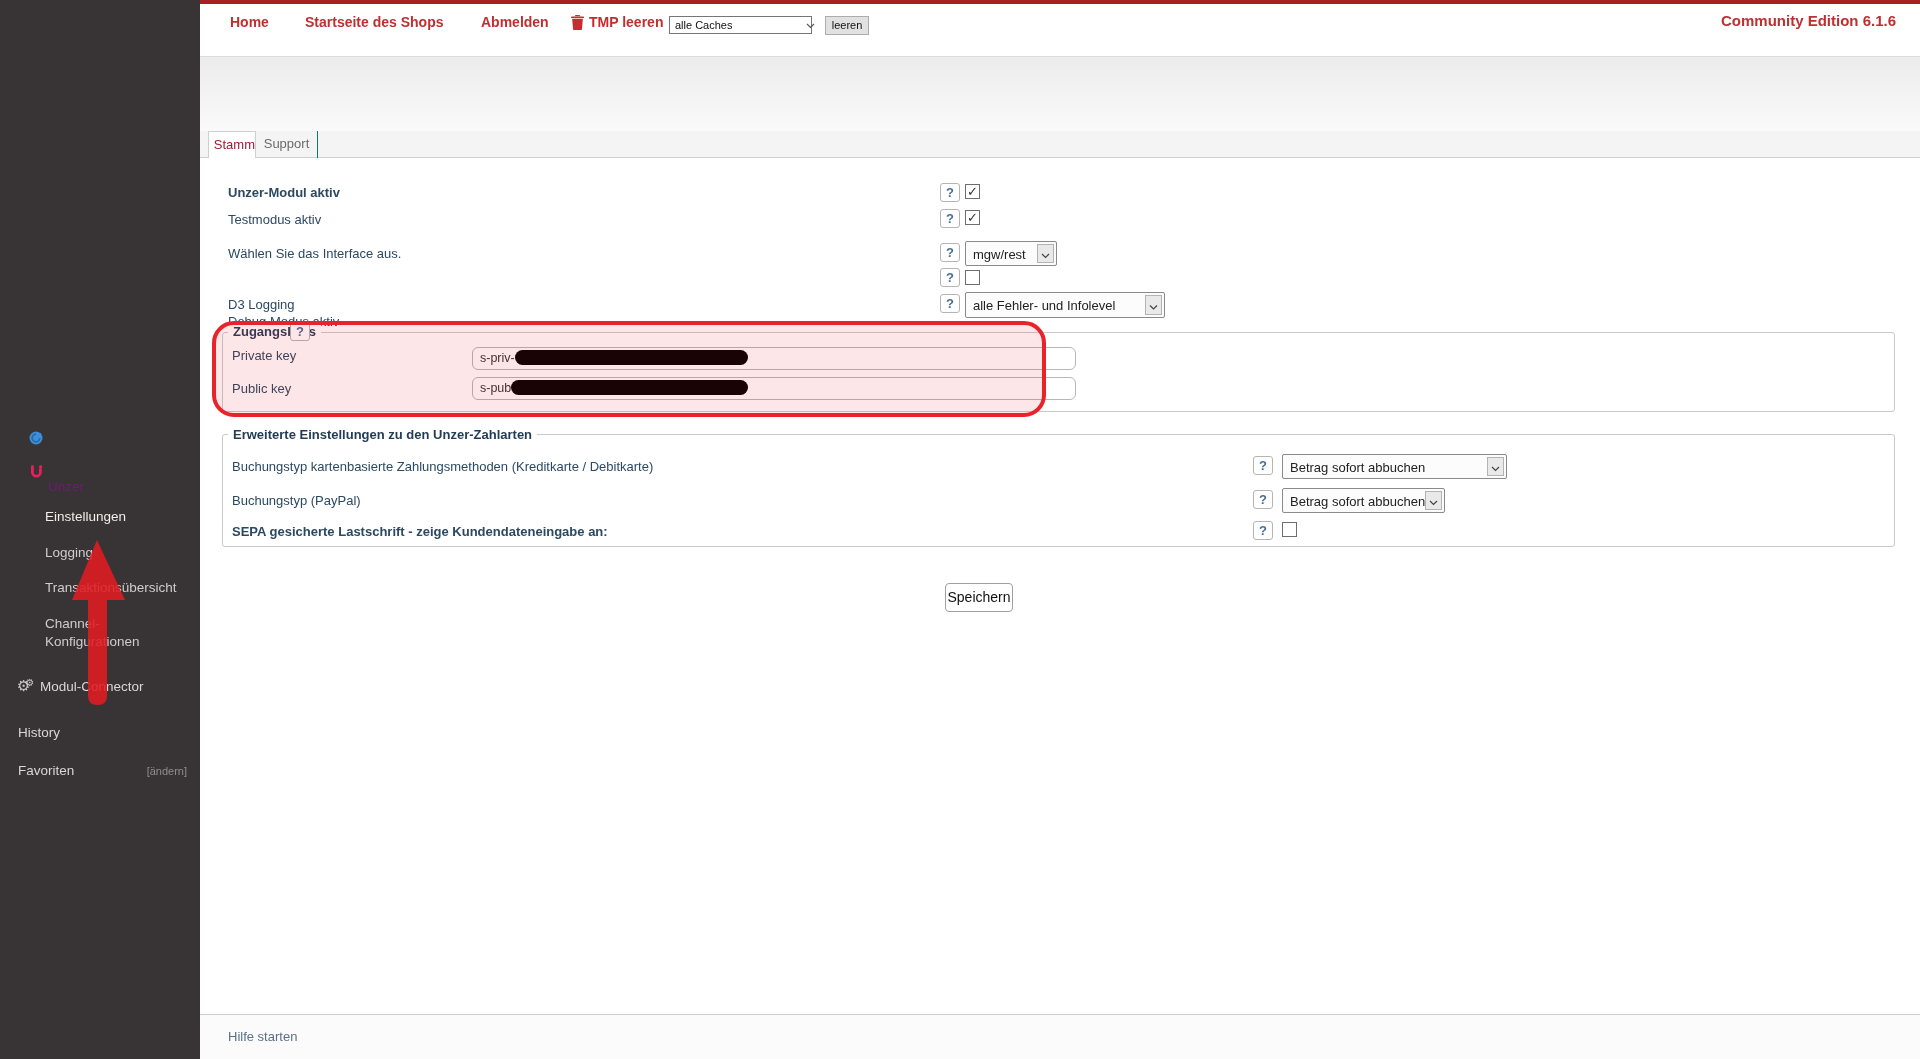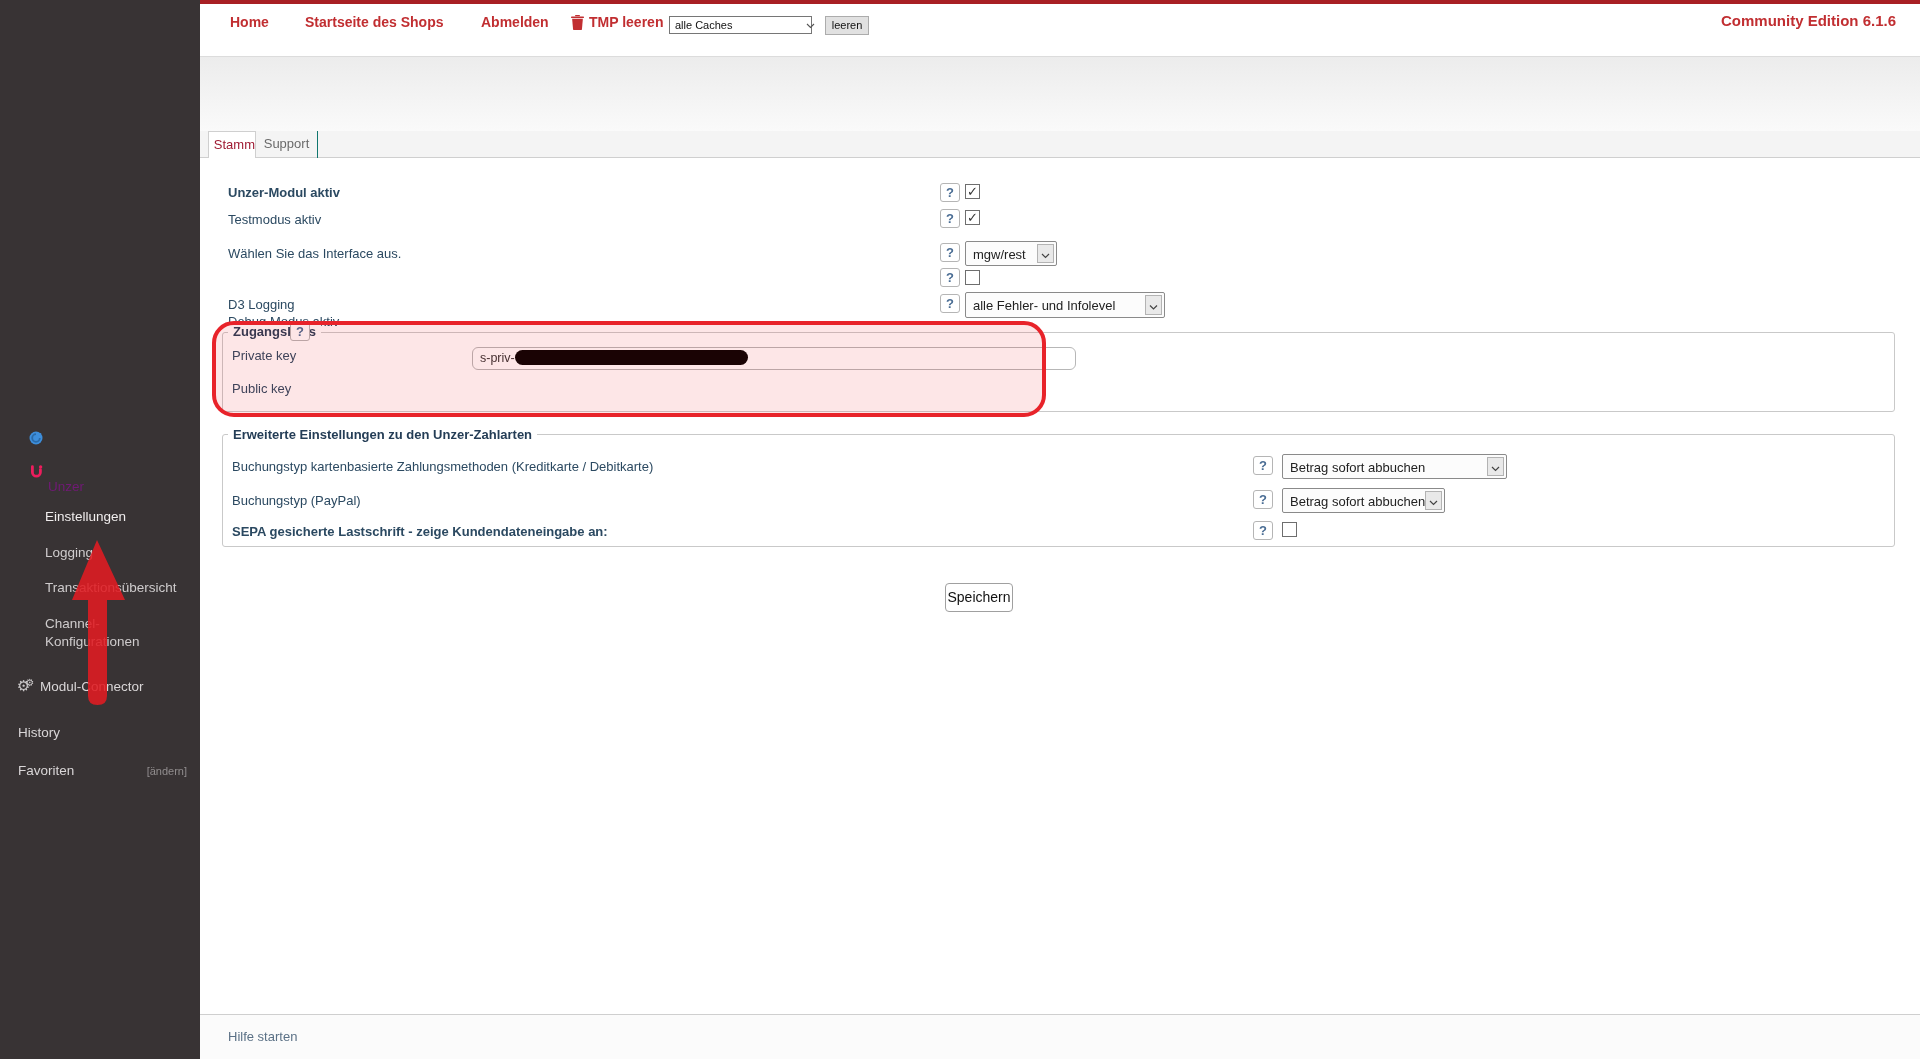--- a/index.html
+++ b/index.html
@@ -200,20 +200,23 @@
   <div class="abs fieldset" style="left:222px;top:332px;width:1673px;height:80px;"></div>
   <div class="abs legend nowrap" style="left:228px;top:324px;">Zugangskeys</div>
   <div class="abs help" style="left:290px;top:322px;z-index:4;">?</div>
 
   <div class="abs lbl nowrap" style="left:232px;top:348px;">Private key</div>
   <div class="abs keyinput" style="top:347px;">
     <span>s-priv-</span><span class="blackpill" style="width:233px;"></span>
   </div>
 
   <div class="abs lbl nowrap" style="left:232px;top:381px;">Public key</div>
+  <div class="abs keyinput" style="top:377px;">
+    <span>s-pub</span><span class="blackpill" style="width:237px;"></span>
+  </div>
 
   <div class="abs fieldset" style="left:222px;top:434px;width:1673px;height:113px;"></div>
   <div class="abs legend nowrap" style="left:228px;top:427px;">Erweiterte Einstellungen zu den Unzer-Zahlarten</div>
 
   <div class="abs lbl nowrap" style="left:232px;top:459px;">Buchungstyp kartenbasierte Zahlungsmethoden (Kreditkarte / Debitkarte)</div>
   <div class="abs help" style="left:1253px;top:456px;">?</div>
   <div class="abs sel" style="left:1282px;top:454px;width:225px;height:25px;">
     <span class="txt">Betrag sofort abbuchen</span>
     <span class="arrowbox">
       <svg width="15" height="21" viewBox="0 0 15 21" style="left:0;top:0;">

